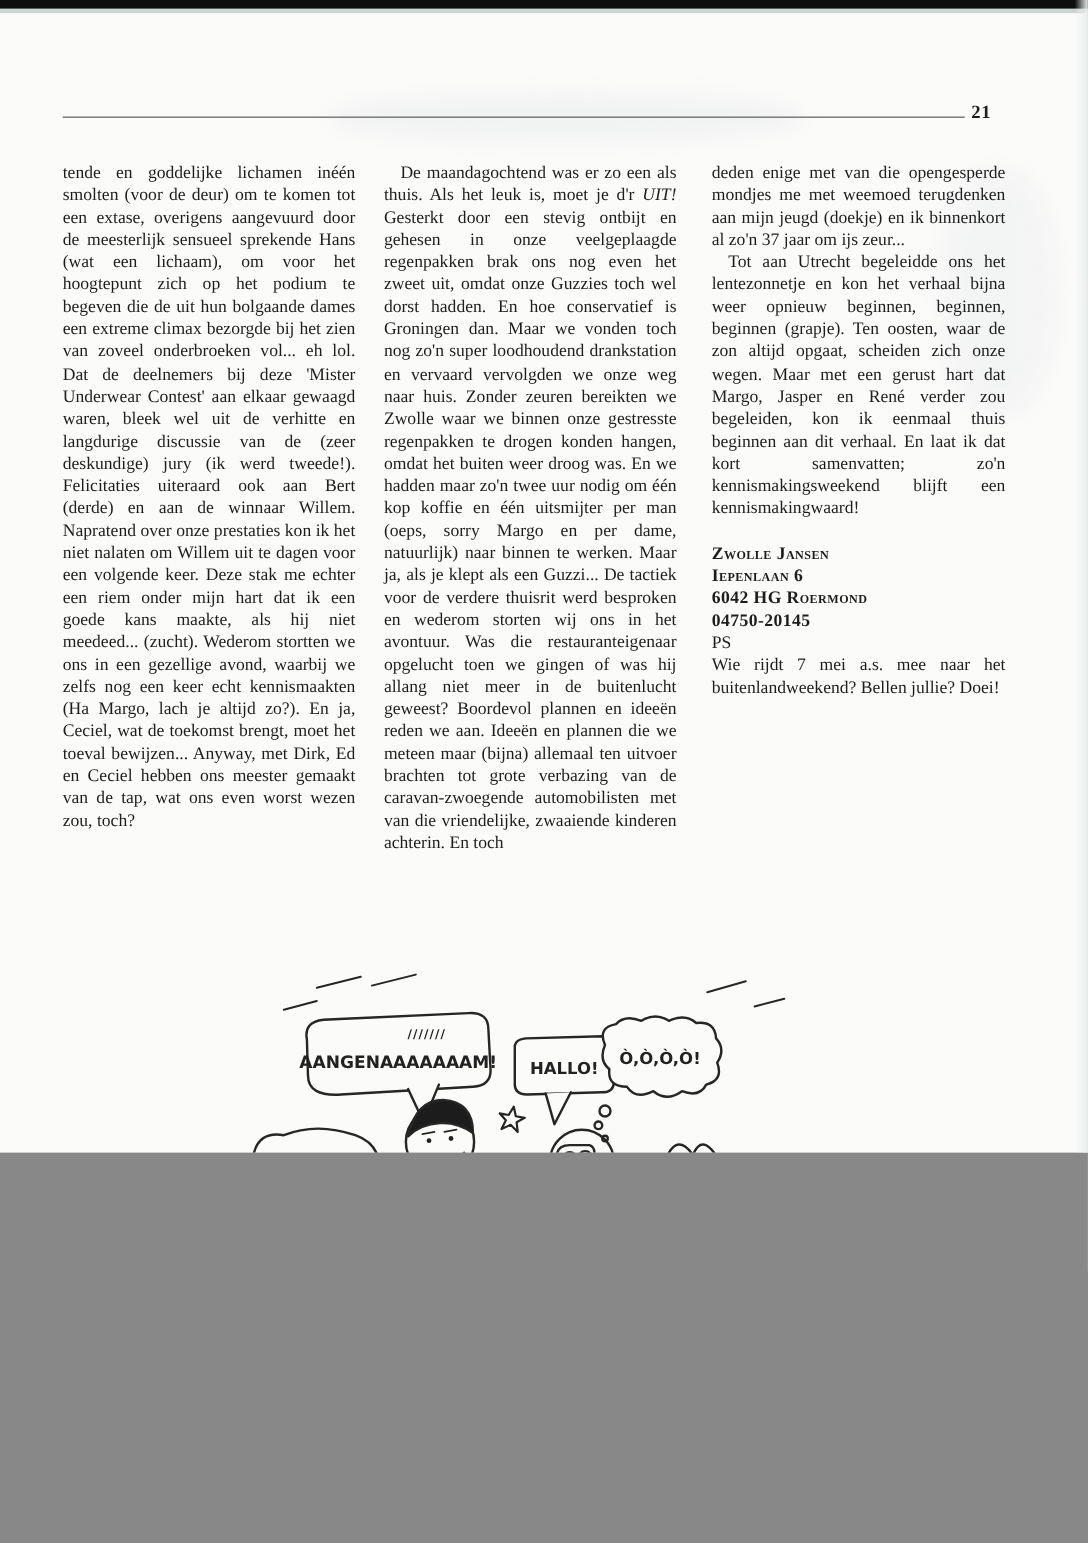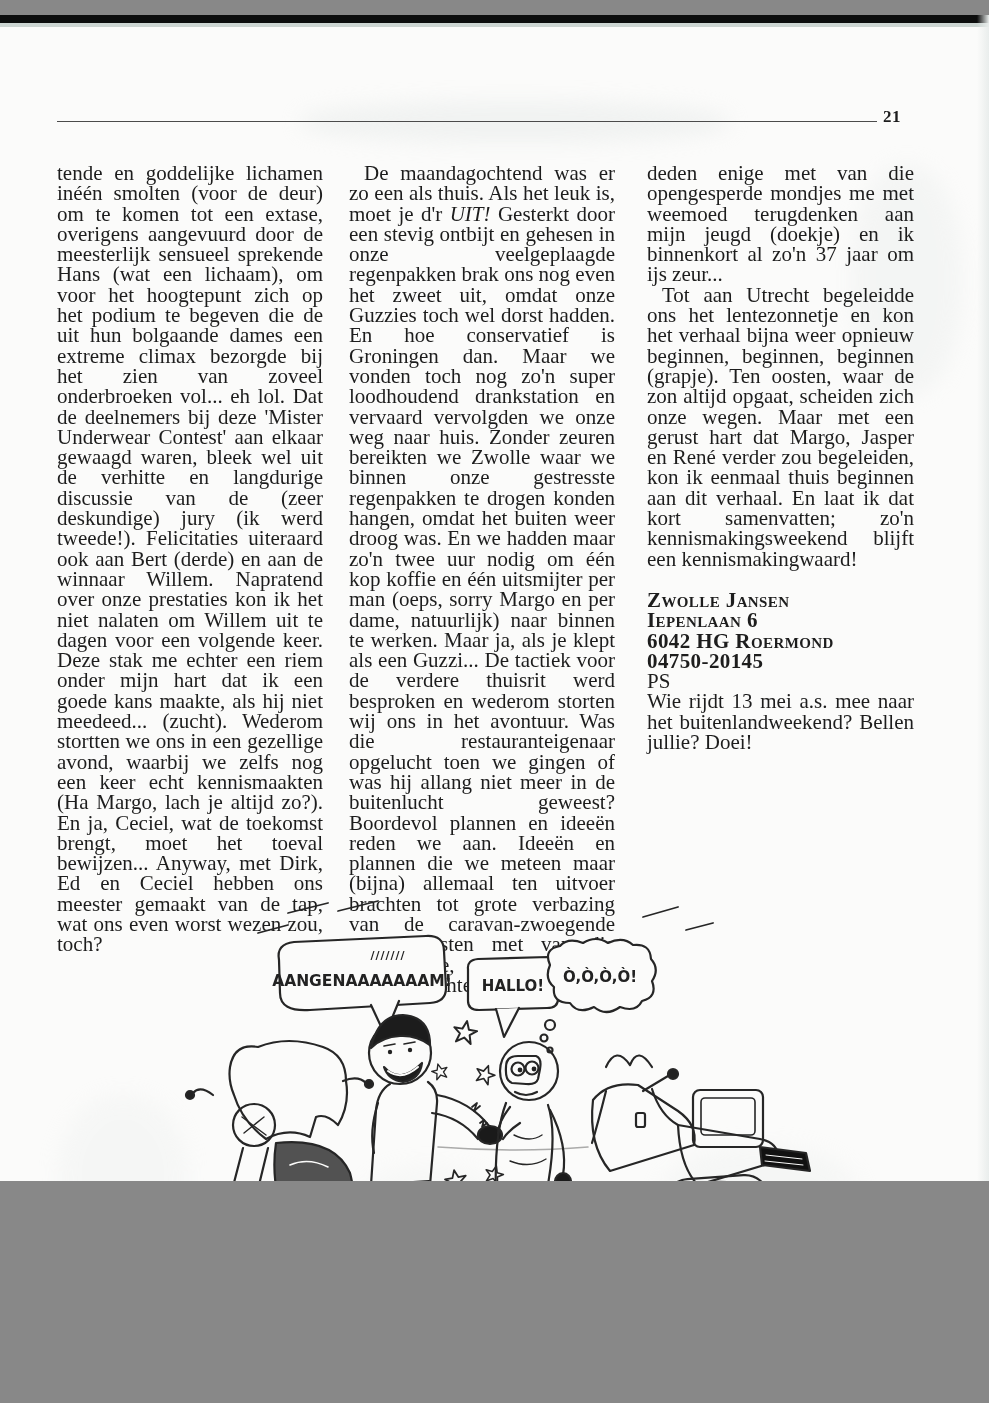--- a/index.html
+++ b/index.html
@@ -1,35 +1,35 @@
 <!DOCTYPE html>
 <html><head>
 <meta charset="utf-8">
 <style>
   html,body{margin:0;padding:0;background:#888;}
   .page{
-    position:relative;width:989px;height:1166px;margin:15px auto;
+    position:relative;width:989px;height:1048px;margin:0 auto;
     background:#fbfbfa;overflow:hidden;
     font-family:"Liberation Serif", serif;color:#1d1d1d;
   }
   
   .topbar{position:absolute;left:0;top:0;width:989px;height:8px;background:#0c0d0d;}
   .topbar-shadow{position:absolute;left:0;top:8px;width:989px;height:4px;background:#ccd5d2;}
   .bottombar{position:absolute;left:510px;top:1396px;width:479px;height:7px;background:#0c0d0d;transform:rotate(-0.2deg);}
   .bottombar-gray{position:absolute;left:505px;top:1393px;width:210px;height:3px;background:#9aa4a1;}
   .left-edge-mark{position:absolute;left:0;top:1362px;width:5px;height:41px;background:#101010;}
   .right-edge-shade{position:absolute;right:0;top:0;width:12px;height:1403px;background:linear-gradient(to left,#e9edec,rgba(233,237,236,0));}
   .ghost{position:absolute;background:#e4e8e7;filter:blur(10px);border-radius:45%;}
 
   
   .header-rule{position:absolute;left:57px;top:106px;width:820px;height:1px;background:#4b4b4b;}
   .page-number{position:absolute;left:883px;top:92px;font-size:17px;font-weight:700;letter-spacing:.5px;}
 
   
-  .col{position:absolute;top:148px;width:266px;font-size:21px;line-height:20.3px;
+  .col{position:absolute;top:148px;width:266px;font-size:16px;line-height:20.3px;
        text-align:justify;color:#1d1d1d;}
   .col p{margin:0;}
   .col1{left:57px;}
   .col2{left:349px;}
   .col3{left:647px;width:267px;}
   .indent{text-indent:15px;}
   .spaced{margin-top:20px;}
   .sig{margin-top:21px;font-weight:700;font-variant:small-caps;letter-spacing:.4px;}
   .sig div{line-height:20.3px;}
   .ps-label{margin-top:21px;}
@@ -74,21 +74,21 @@
   <div class="col col3">
     <p>deden enige met van die opengesperde mondjes me met weemoed terugdenken aan mijn jeugd (doekje) en ik binnenkort al zo'n 37 jaar om ijs zeur...</p>
     <p class="indent">Tot aan Utrecht begeleidde ons het lentezonnetje en kon het verhaal bijna weer opnieuw beginnen, beginnen, beginnen (grapje). Ten oosten, waar de zon altijd opgaat, scheiden zich onze wegen. Maar met een gerust hart dat Margo, Jasper en René verder zou begeleiden, kon ik eenmaal thuis beginnen aan dit verhaal. En laat ik dat kort samenvatten; zo'n kennismakingsweekend blijft een kennismakingwaard!</p>
     <div class="sig">
       <div>Zwolle Jansen</div>
       <div>Iepenlaan 6</div>
       <div>6042 HG Roermond</div>
       <div>04750-20145</div>
     </div>
     <p class="ps-label">PS</p>
-    <p>Wie rijdt 13 mei a.s. mee naar het buitenlandweekend? Bellen jullie? Doei!</p>
+    <p>Wie rijdt 7 mei a.s. mee naar het buitenlandweekend? Bellen jullie? Doei!</p>
   </div>
 
   <div class="cartoon">
     <svg width="750" height="480" viewBox="0 0 750 480">
       <defs>
         <path id="star" d="M0,-11 L3,-3.5 L10.5,-3.5 L4.5,1.2 L6.8,9 L0,4.2 L-6.8,9 L-4.5,1.2 L-10.5,-3.5 L-3,-3.5 Z"></path>
       </defs>
 
       <g stroke-width="1.8">
         <path d="M150,28 L190,18"></path>

